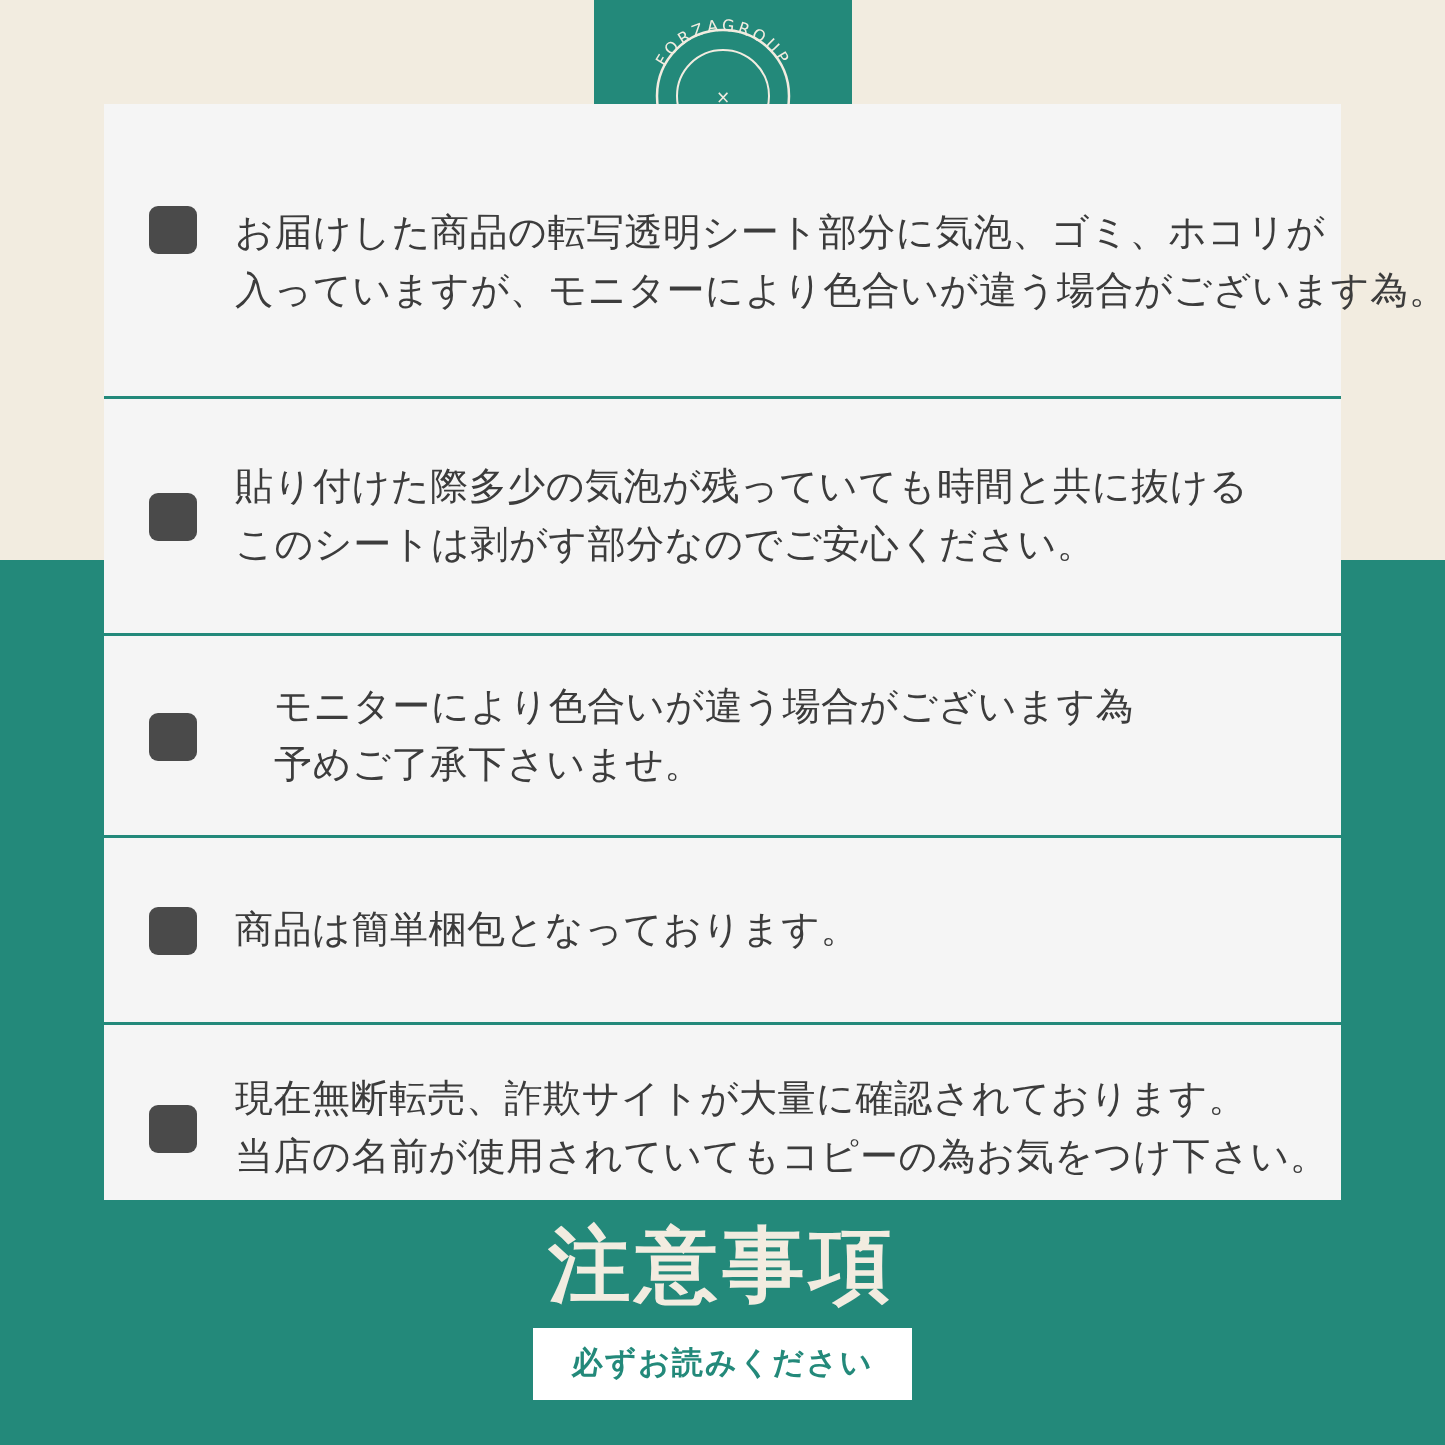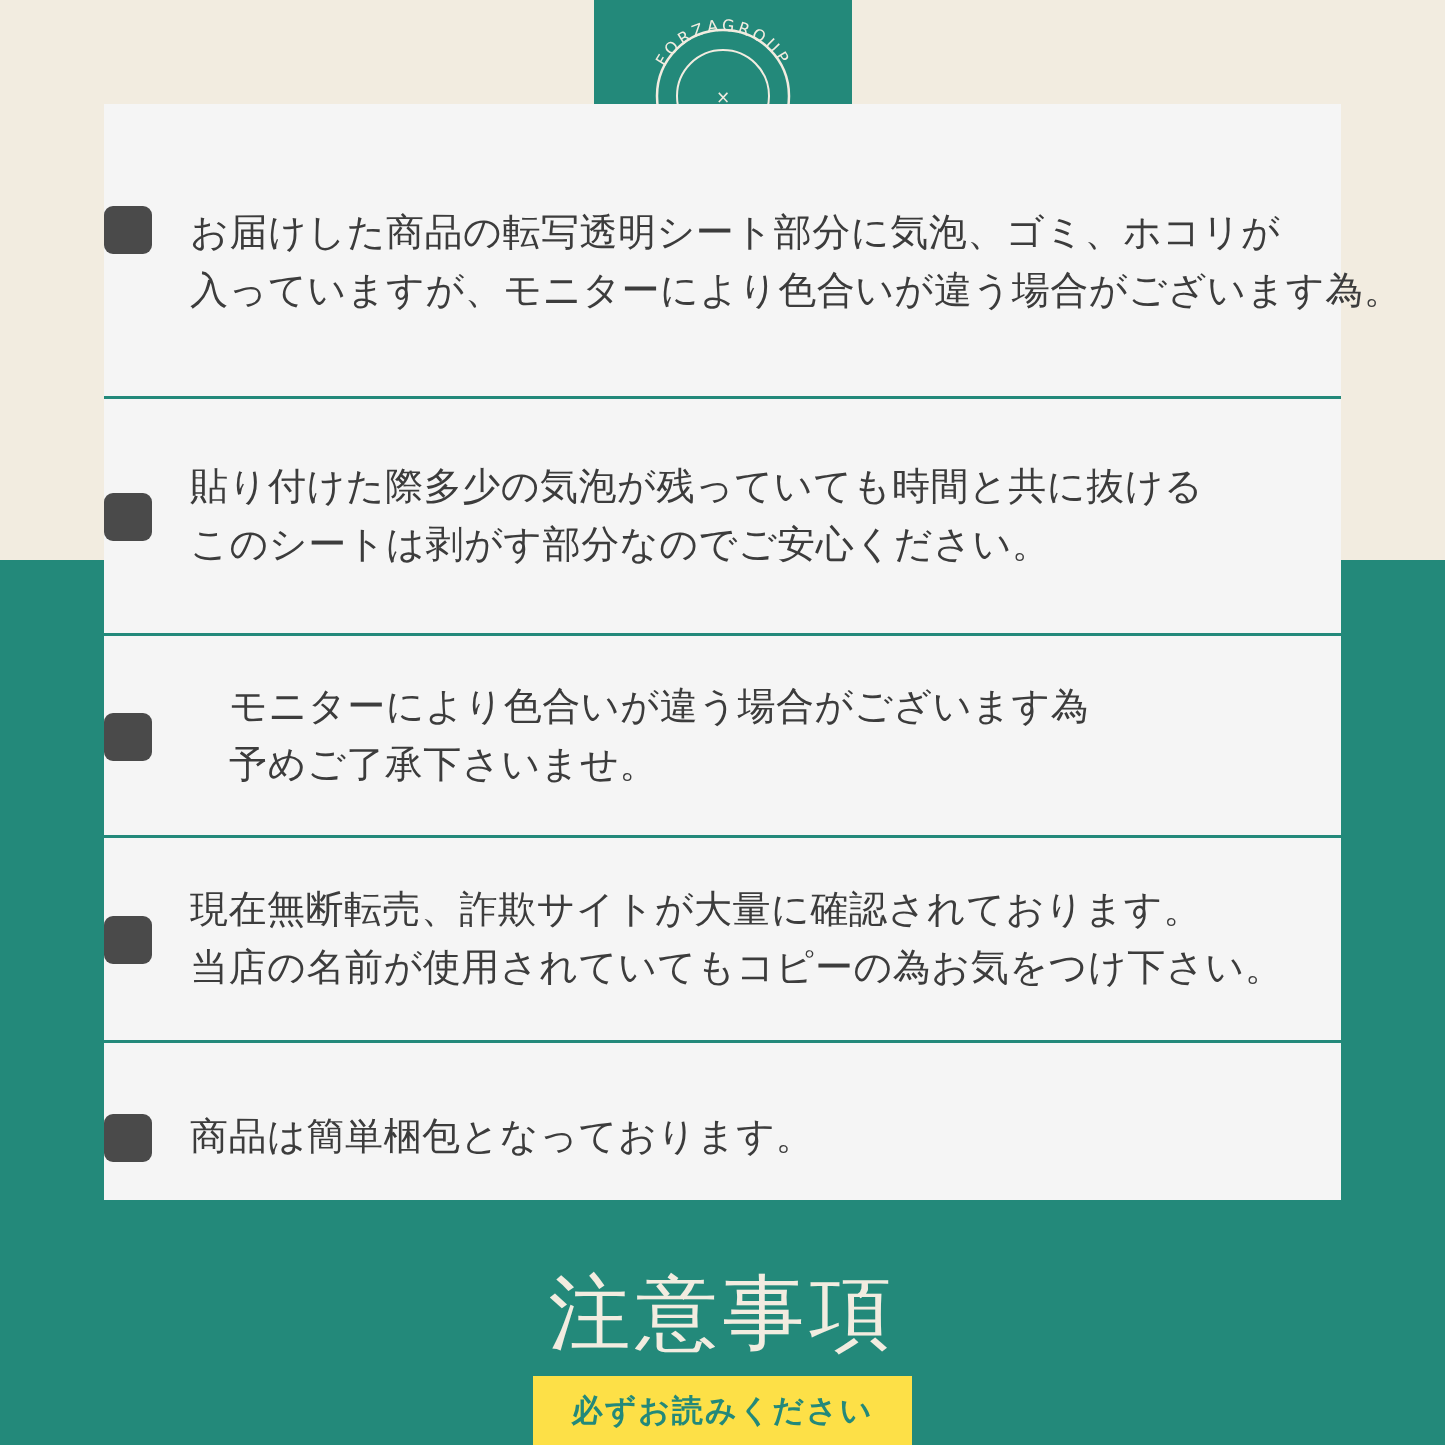--- a/index.html
+++ b/index.html
@@ -58,20 +58,21 @@
     width: 1237px;
     height: 1096px;
     background: #f5f5f5;
     box-sizing: border-box;
   }
 
   .note-row {
     display: flex;
     align-items: center;
     box-sizing: border-box;
+    padding-left: 45px;
     padding-right: 30px;
     border-bottom: 3px solid #23897a;
   }
   .note-row:last-child {
     border-bottom: none;
   }
 
   .note-row.r1 { height: 295px; padding-top: 100px; align-items: flex-start; }
   .note-row.r2 { height: 237px; }
   .note-row.r3 { height: 202px; gap: 39px; }
@@ -109,34 +110,33 @@
     height: 245px;
     display: flex;
     flex-direction: column;
     align-items: center;
     justify-content: flex-start;
     padding-top: 22px;
     box-sizing: border-box;
   }
   #footer-title {
     font-size: 82px;
-    font-weight: normal;
+    font-weight: bold;
     color: #f2ece0;
     letter-spacing: 5px;
     line-height: 1.05;
-    margin-top: 48px;
   }
   #footer-sub {
     margin-top: 20px;
-    background: #fde047;
+    background: #ffffff;
     color: #23897a;
     font-size: 31px;
     font-weight: bold;
     letter-spacing: 2px;
-    padding: 14px 38px 24px 38px;
+    padding: 14px 38px 16px 38px;
   }
 </style>
 </head>
 <body>
 
 <div id="page">
 
   <div id="green-band"></div>
 
   <div id="logo-badge">
@@ -176,32 +176,32 @@
     </div>
 
     <div class="note-row r3">
       <div class="bullet"></div>
       <div class="note-text">
         <span class="line">モニターにより色合いが違う場合がございます為</span>
         <span class="line">予めご了承下さいませ。</span>
       </div>
     </div>
 
+    <div class="note-row r5">
+      <div class="bullet"></div>
+      <div class="note-text">
+        <span class="line">商品は簡単梱包となっております。</span>
+      </div>
+    </div>
+
     <div class="note-row r4">
       <div class="bullet"></div>
       <div class="note-text">
         <span class="line">現在無断転売、詐欺サイトが大量に確認されております。</span>
         <span class="line">当店の名前が使用されていてもコピーの為お気をつけ下さい。</span>
-      </div>
-    </div>
-
-    <div class="note-row r5">
-      <div class="bullet"></div>
-      <div class="note-text">
-        <span class="line">商品は簡単梱包となっております。</span>
       </div>
     </div>
 
   </div>
 
   <div id="footer">
     <div id="footer-title">注意事項</div>
     <div id="footer-sub">必ずお読みください</div>
   </div>
 

